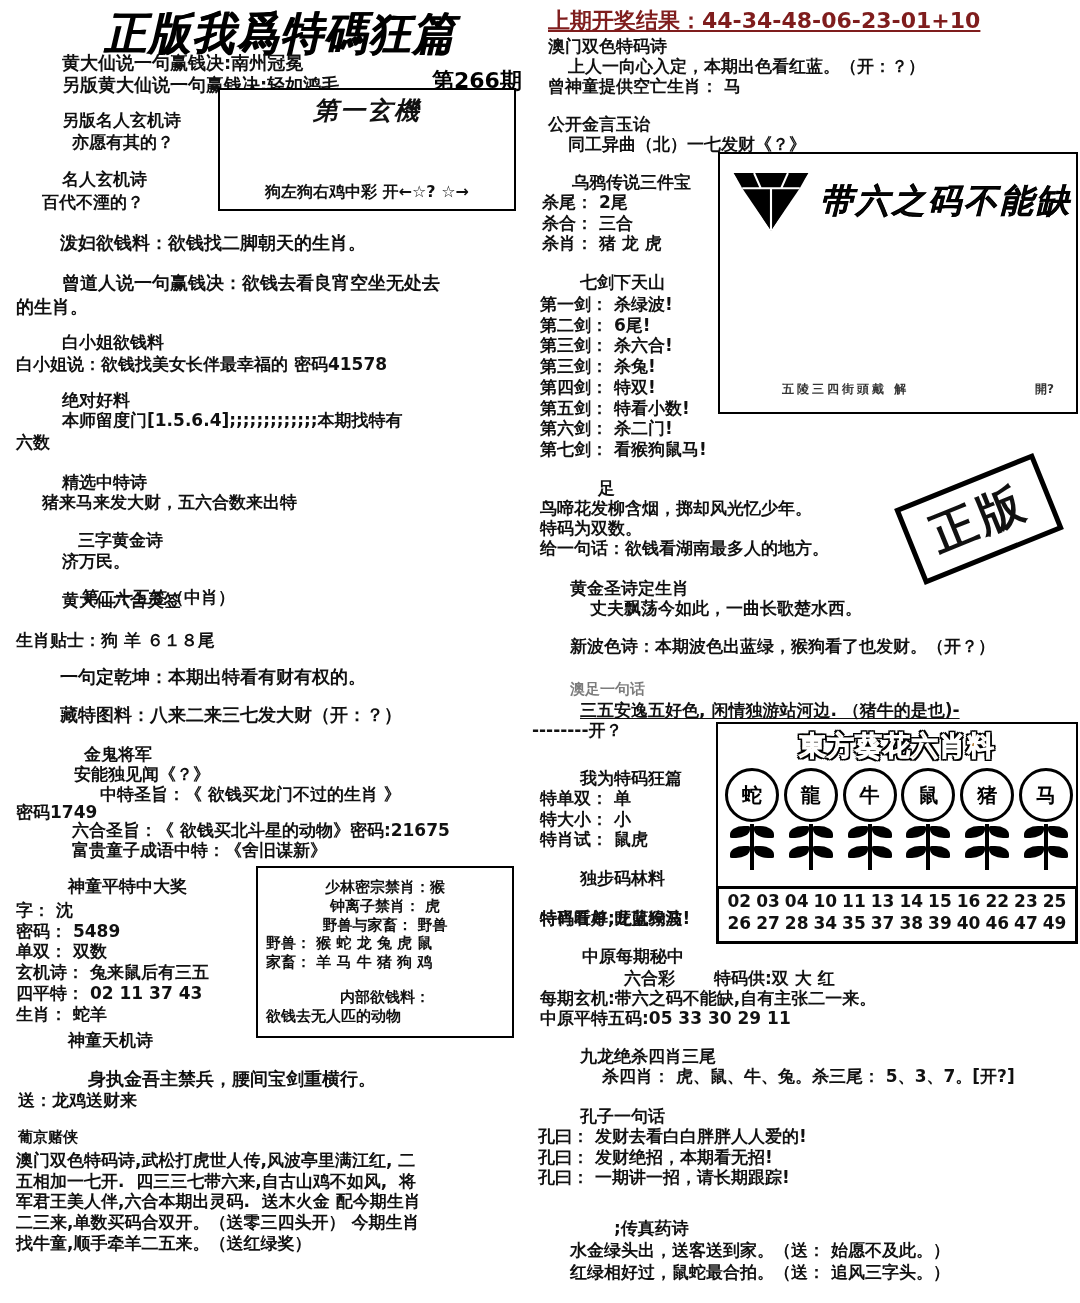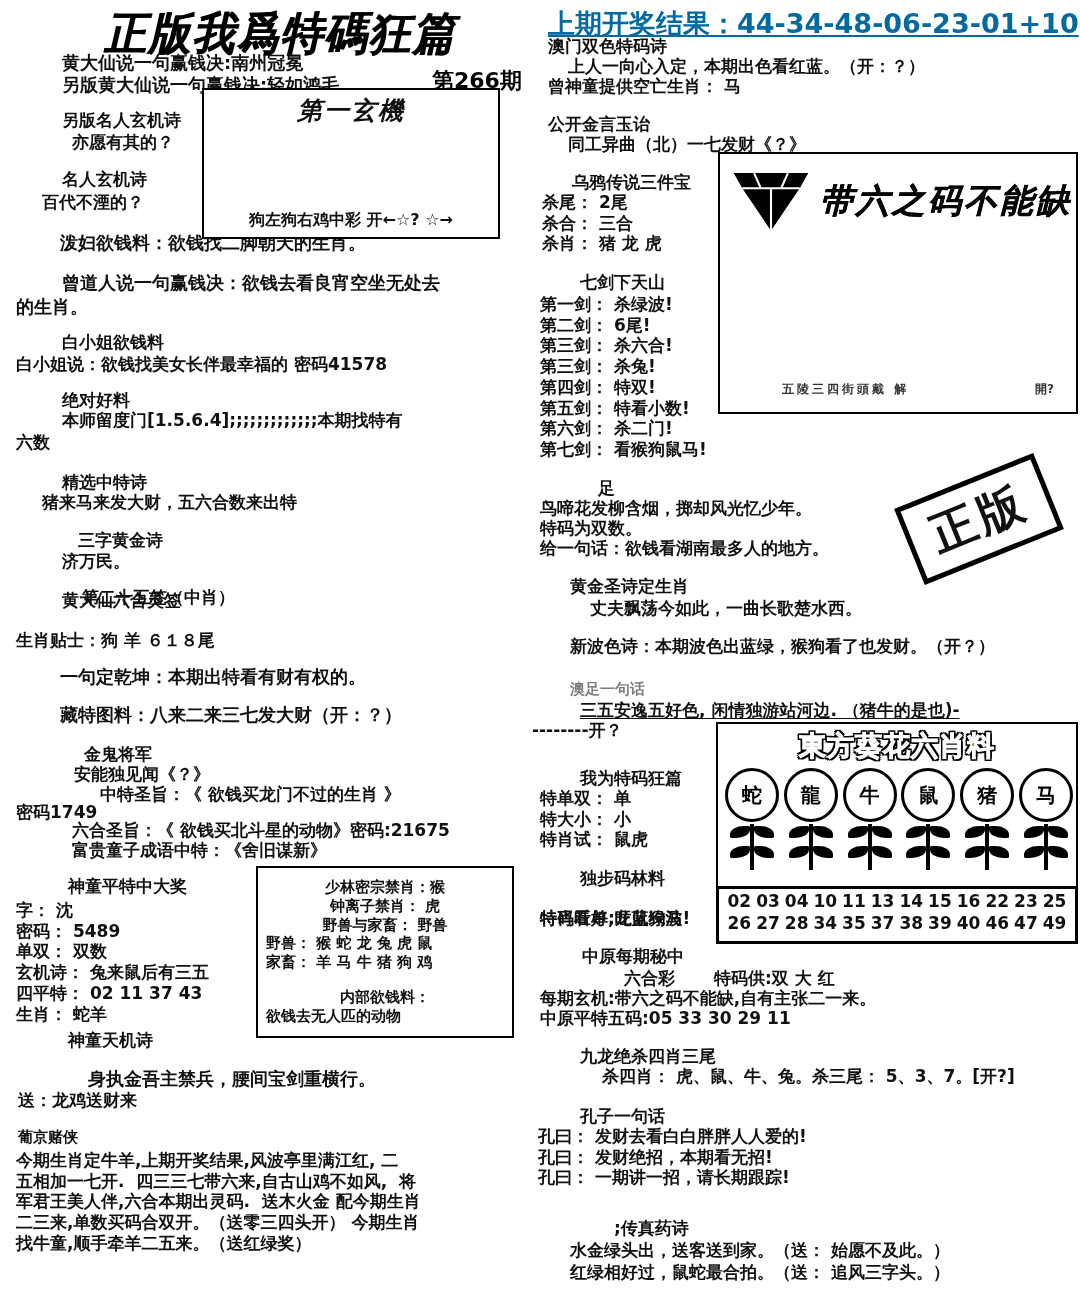--- a/index.html
+++ b/index.html
@@ -39,31 +39,31 @@
     text-shadow:1px 0 0 #000;
   }
   .issue{
     position:absolute;left:432px;top:66px;
     font-size:22px;font-weight:bold;color:#000;
   }
 
   
   .result{
     position:absolute;left:548px;top:6px;
-    font-size:27px;font-weight:bold;color:#0369a1;
+    font-size:22px;font-weight:bold;color:#7f1d1d;
     letter-spacing:0px;
     text-decoration:underline;
     text-underline-offset:2px;
   }
   .result .num{letter-spacing:0px;}
 
   
   .box{position:absolute;border:2px solid #000;background:#fff;box-sizing:border-box;}
 
-  #box-xuanji{left:202px;top:88px;width:298px;height:151px;}
+  #box-xuanji{left:218px;top:88px;width:298px;height:123px;}
   #box-xuanji .bt{
     position:absolute;left:0;right:0;top:4px;text-align:center;
     font-size:25px;font-weight:bold;font-style:italic;letter-spacing:2px;
   }
   #box-xuanji .bb{
     position:absolute;left:0;right:0;bottom:6px;text-align:center;
     font-size:16px;font-weight:bold;
   }
 
   #box-diamond{left:718px;top:152px;width:360px;height:262px;}
@@ -198,21 +198,21 @@
       <div class="t s17">四平特： 02 11 37 43</div>
       <div class="t s17">生肖： 蛇羊</div>
     </div>
 
     <div class="t s17 abs" style="left:68px;top:1030px;">神童天机诗</div>
     <div class="t s18 abs" style="left:88px;top:1068px;">身执金吾主禁兵，腰间宝剑重横行。</div>
     <div class="t s17 abs" style="left:18px;top:1090px;">送：龙鸡送财来</div>
 
     <div class="t s15 abs" style="left:18px;top:1128px;">葡京赌侠</div>
     <div class="abs" style="left:16px;top:1150px;width:512px;">
-      <div class="t s17">今期生肖定牛羊,上期开奖结果,风波亭里满江红, 二</div>
+      <div class="t s17">澳门双色特码诗,武松打虎世人传,风波亭里满江红, 二</div>
       <div class="t s17">五相加一七开.  四三三七带六来,自古山鸡不如风,  将</div>
       <div class="t s17">军君王美人伴,六合本期出灵码.  送木火金 配今期生肖</div>
       <div class="t s17">二三来,单数买码合双开。（送零三四头开） 今期生肖</div>
       <div class="t s17">找牛童,顺手牵羊二五来。（送红绿奖）</div>
     </div>
   </div>
 
   <div class="col-right">
 
     <div class="t s17 abs" style="left:12px;top:36px;">澳门双色特码诗</div>
@@ -239,21 +239,21 @@
       <div class="t s17">第五剑： 特看小数!</div>
       <div class="t s17">第六剑： 杀二门!</div>
       <div class="t s17">第七剑： 看猴狗鼠马!</div>
     </div>
 
     <div class="t s17 abs" style="left:62px;top:478px;">足</div>
     <div class="t s17 abs" style="left:4px;top:498px;">鸟啼花发柳含烟，掷却风光忆少年。</div>
     <div class="t s17 abs" style="left:4px;top:518px;">特码为双数。</div>
     <div class="t s17 abs" style="left:4px;top:538px;">给一句话：欲钱看湖南最多人的地方。</div>
 
-    <div class="t s17 abs" style="left:34px;top:578px;font-family:Liberation Mono, monospace;">黄金圣诗定生肖</div>
+    <div class="t s17 abs" style="left:34px;top:578px;">黄金圣诗定生肖</div>
     <div class="t s17 abs" style="left:54px;top:598px;">丈夫飘荡今如此，一曲长歌楚水西。</div>
 
     <div class="t s17 abs" style="left:34px;top:636px;">新波色诗：本期波色出蓝绿，猴狗看了也发财。（开？）</div>
 
     <div class="t s15 abs" style="left:34px;top:680px;opacity:.55;">澳足一句话</div>
     <div class="t s17 abs underline" style="left:44px;top:700px;">三五安逸五好色, 闲情独游站河边. （猪牛的是也)-</div>
     <div class="t s17 abs" style="left:-4px;top:720px;">--------开？</div>
 
     <div class="t s17 abs" style="left:44px;top:768px;">我为特码狂篇</div>
     <div class="abs" style="left:4px;top:788px;">

